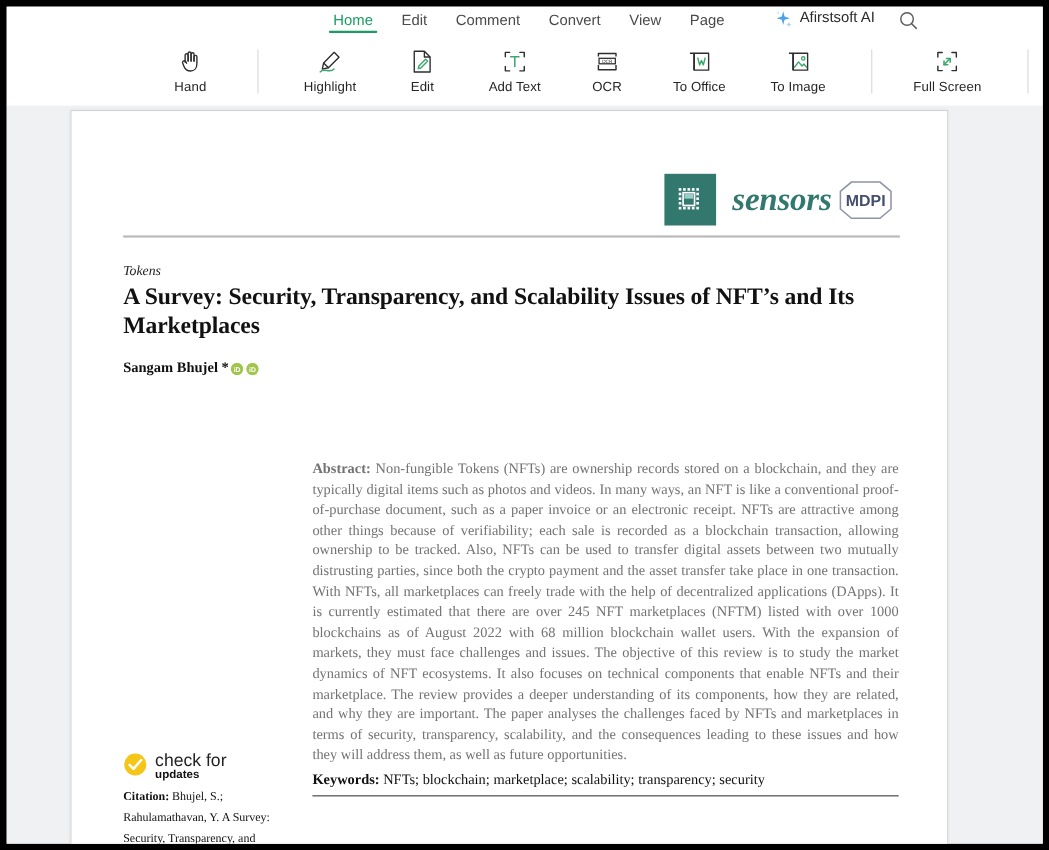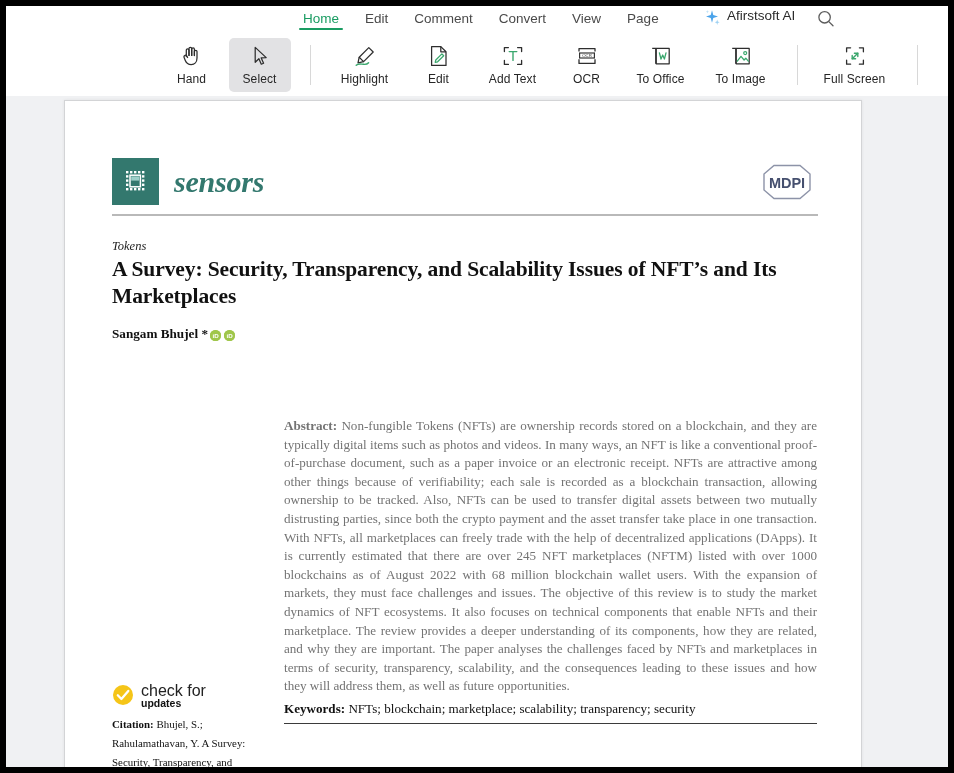--- a/index.html
+++ b/index.html
@@ -76,22 +76,21 @@
   }
 
   
   .toolbar {
     position: relative;
     height: 62px;
     background: #ffffff;
     display: flex;
     align-items: center;
     padding-left: 137px;
-    gap: 4px;
-    justify-content: center;
+    gap: 16px;
   }
   .tool {
     width: 62px;
     height: 54px;
     display: flex;
     flex-direction: column;
     align-items: center;
     justify-content: center;
     gap: 4px;
     border-radius: 5px;
@@ -140,21 +139,21 @@
   }
 
   
   .jrnl-head {
     position: absolute;
     left: 47px;
     top: 57px;
     width: 706px;
     display: flex;
     align-items: center;
-    justify-content: space-between;
+    justify-content: flex-end;
   }
   .jrnl-left { display: flex; align-items: center; gap: 15px; }
   .sensors-mark {
     width: 47px; height: 47px;
     background: #33786e;
     display: flex; align-items: center; justify-content: center;
   }
   .sensors-word {
     font-family: "Liberation Serif", serif;
     font-style: italic;
@@ -330,28 +329,20 @@
             <path d="M6.3 12.6V6.2a1.35 1.35 0 0 1 2.7 0v5.2"></path>
             <path d="M9 11.4V4.6a1.35 1.35 0 0 1 2.7 0v6.8"></path>
             <path d="M11.7 11.4V5.3a1.35 1.35 0 0 1 2.7 0v6.1"></path>
             <path d="M14.4 11.6V7.6a1.3 1.3 0 0 1 2.6 0v6.4c0 4.1-2.5 6.6-5.8 6.6-3.2 0-5-1.8-5.9-4.1l-1.2-3c-.4-1 .1-1.9 1-2.2.8-.2 1.5.1 1.9.9l.6 1.3"></path>
           </g>
         </svg>
       </span>
       <span class="tool-label">Hand</span>
     </div>
 
-    <div class="tool active">
-      <span class="tool-icon">
-        <svg width="22" height="24" viewBox="0 0 22 24">
-          <path d="M6.2 3.4 L6.2 18.3 L9.9 14.7 L12.3 20.2 L14.6 19.2 L12.2 13.9 L17.2 13.6 Z" fill="none" stroke="#2e2e2e" stroke-width="1.25" stroke-linejoin="round"></path>
-        </svg>
-      </span>
-      <span class="tool-label">Select</span>
-    </div>
 
     <div class="tb-sep"></div>
 
     <div class="tool wide">
       <span class="tool-icon">
         <svg width="24" height="24" viewBox="0 0 24 24">
           <path d="M15.8 3.6 L20.2 8 L10.6 17.6 L6.2 13.2 Z" fill="none" stroke="#2e2e2e" stroke-width="1.25" stroke-linejoin="round"></path>
           <path d="M6.2 13.2 L5 18.8 L10.6 17.6" fill="none" stroke="#2e2e2e" stroke-width="1.25" stroke-linejoin="round"></path>
           <path d="M3.2 21.3c2.2-2.3 5.1-1.2 7.4-1 2.1.2 3.9-.3 5-1.6" fill="none" stroke="#3aa76d" stroke-width="1.4" stroke-linecap="round"></path>
         </svg>

